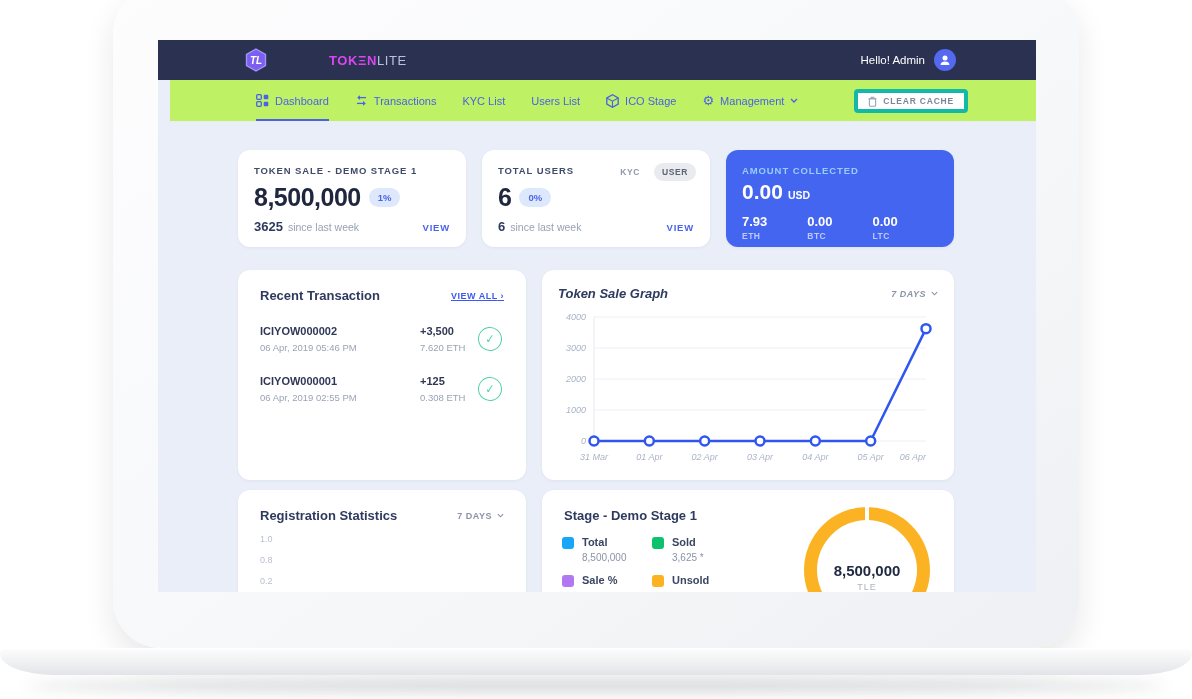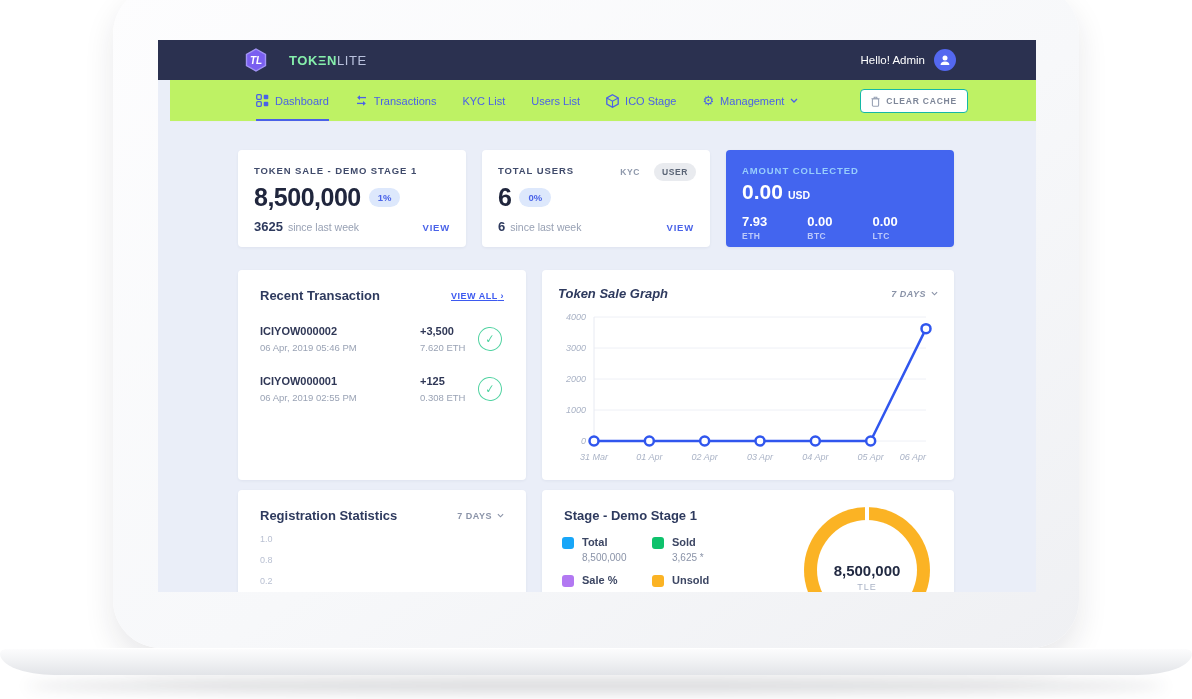--- a/index.html
+++ b/index.html
@@ -18,39 +18,39 @@
     background:rgba(30,35,50,.20); filter:blur(7px); border-radius:50%; }
 
   
   .viewport { position:absolute; left:158px; top:40px; width:878px; height:552px;
     background:#eaeef8; overflow:hidden; }
 
   
   .topbar { position:absolute; left:0; top:0; width:100%; height:40px; background:#2b3150; }
   .logo { position:absolute; left:86px; top:8px; display:flex; align-items:center; gap:21px; }
   .brand { font-size:13px; letter-spacing:.6px; }
-  .brand .b { color:#86efac; font-weight:bold; }
+  .brand .b { color:#d946ef; font-weight:bold;margin-left:40px; }
   .brand .l { color:#b9c1dd; font-weight:normal; }
   .greeting { position:absolute; right:80px; top:0; height:40px; display:flex; align-items:center; gap:9px; }
   .greeting .hello { color:#ffffff; font-size:11.5px; }
   .avatar { width:22px; height:22px; border-radius:50%; background:#5468f0; display:flex; align-items:center; justify-content:center; cursor:pointer; }
 
   
   .navbar { position:absolute; left:12px; top:40px; width:100%; height:42px; background:#bef264; border-bottom:1px solid #e9ecf3; }
   .nav-inner { position:absolute; left:86px; top:0; height:100%; display:flex; align-items:center; gap:26px; }
   .nav-item { position:relative; display:flex; align-items:center; gap:6px; color:#4a61e8; font-size:11px; font-weight:500; cursor:pointer; height:100%; }
   .nav-item.active::after { content:''; position:absolute; left:0; right:0; bottom:0; height:2px; background:#4a61e8; }
   .gear-glyph { font-size:13px; line-height:1; color:#4a61e8; }
   .clear-cache { position:absolute; right:80px; top:9px; height:24px; display:flex; align-items:center; gap:6px;
-    border:1px solid #14b8a6; border-radius:4px; background:#fff; padding:0 10px; cursor:pointer;
+    border:4px solid #14b8a6; border-radius:4px; background:#fff; padding:0 10px; cursor:pointer;
     font-size:8.5px; font-weight:bold; letter-spacing:.8px; color:#7d8698; }
 
   
   .container { position:absolute; left:80px; top:0; width:716px; height:560px; }
-  .card { position:absolute; background:#ffffff; border-radius:4px; box-shadow:0 1px 3px rgba(40,50,90,.06); }
+  .card { position:absolute; background:#ffffff; border-radius:12px; box-shadow:0 1px 3px rgba(40,50,90,.06); }
 
   
   .stat-card { top:110px; width:228px; height:97px; padding:15px 16px; }
   .c1 { left:0; } .c2 { left:244px; } .c3 { left:488px; background:#4365ef; }
   .stat-title { font-size:9.5px; font-weight:bold; letter-spacing:.9px; color:#404b6b; }
   .value-row { display:flex; align-items:center; gap:8px; margin-top:7px; }
   .big-number { font-size:25px; font-weight:bold; color:#20263d; letter-spacing:-.5px; }
   .badge { background:#dde8fc; color:#4a63e8; font-size:9.5px; font-weight:bold; border-radius:10px; padding:4px 9px; }
   .stat-foot { position:absolute; left:16px; right:16px; bottom:13px; display:flex; align-items:baseline; gap:5px; }
   .delta { font-size:13px; font-weight:bold; color:#2e3a5e; }

